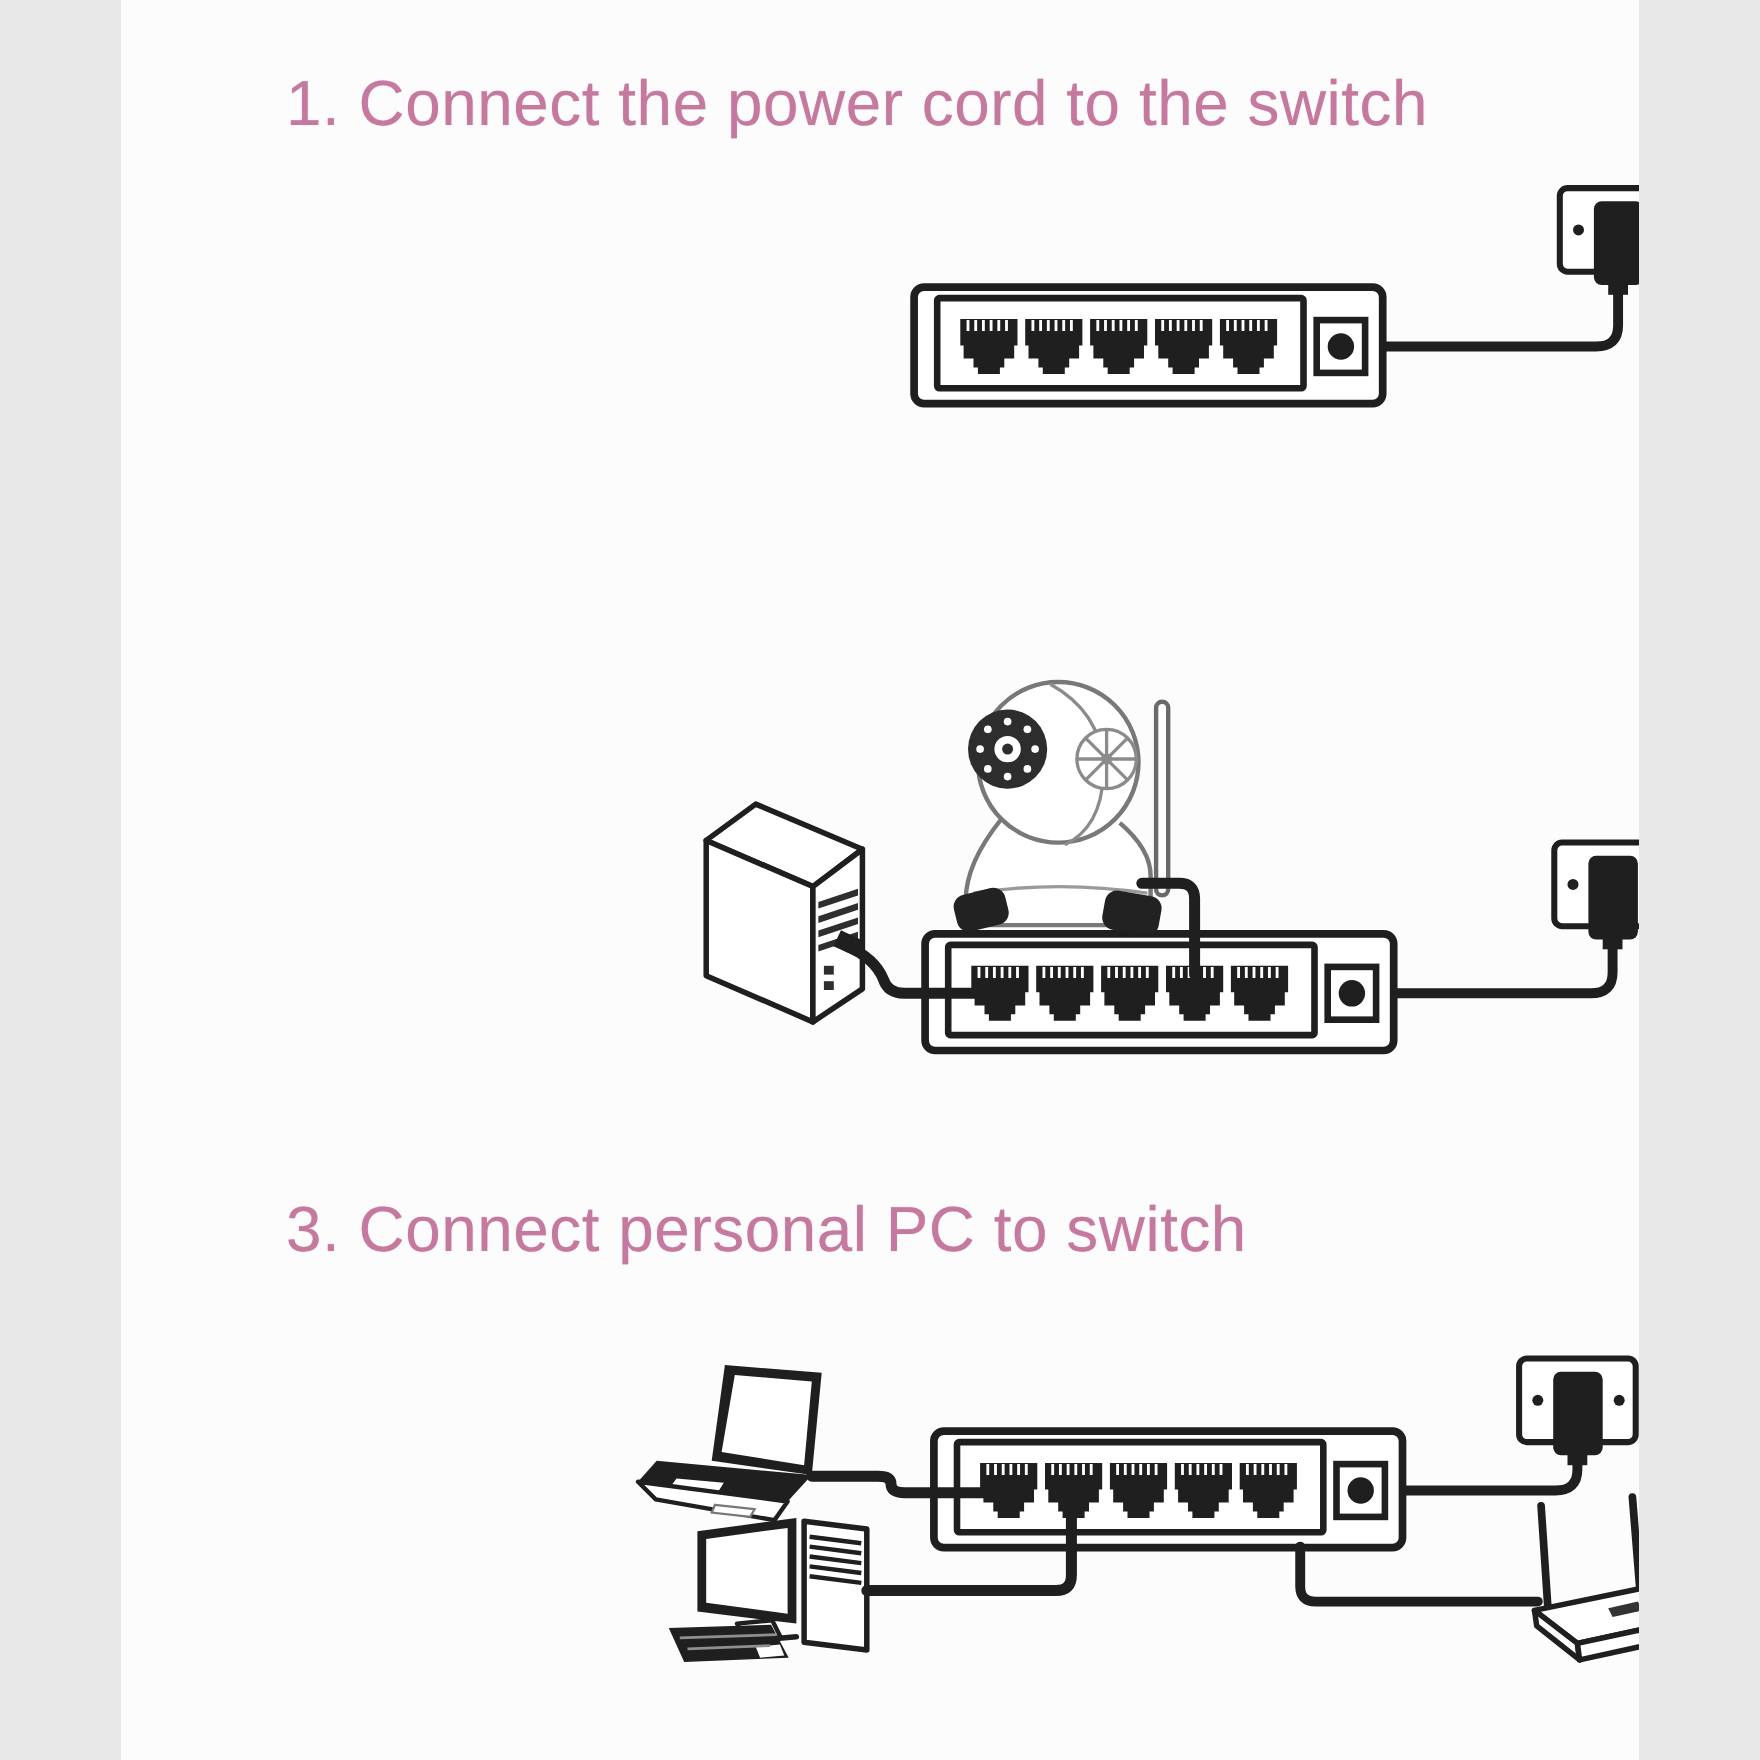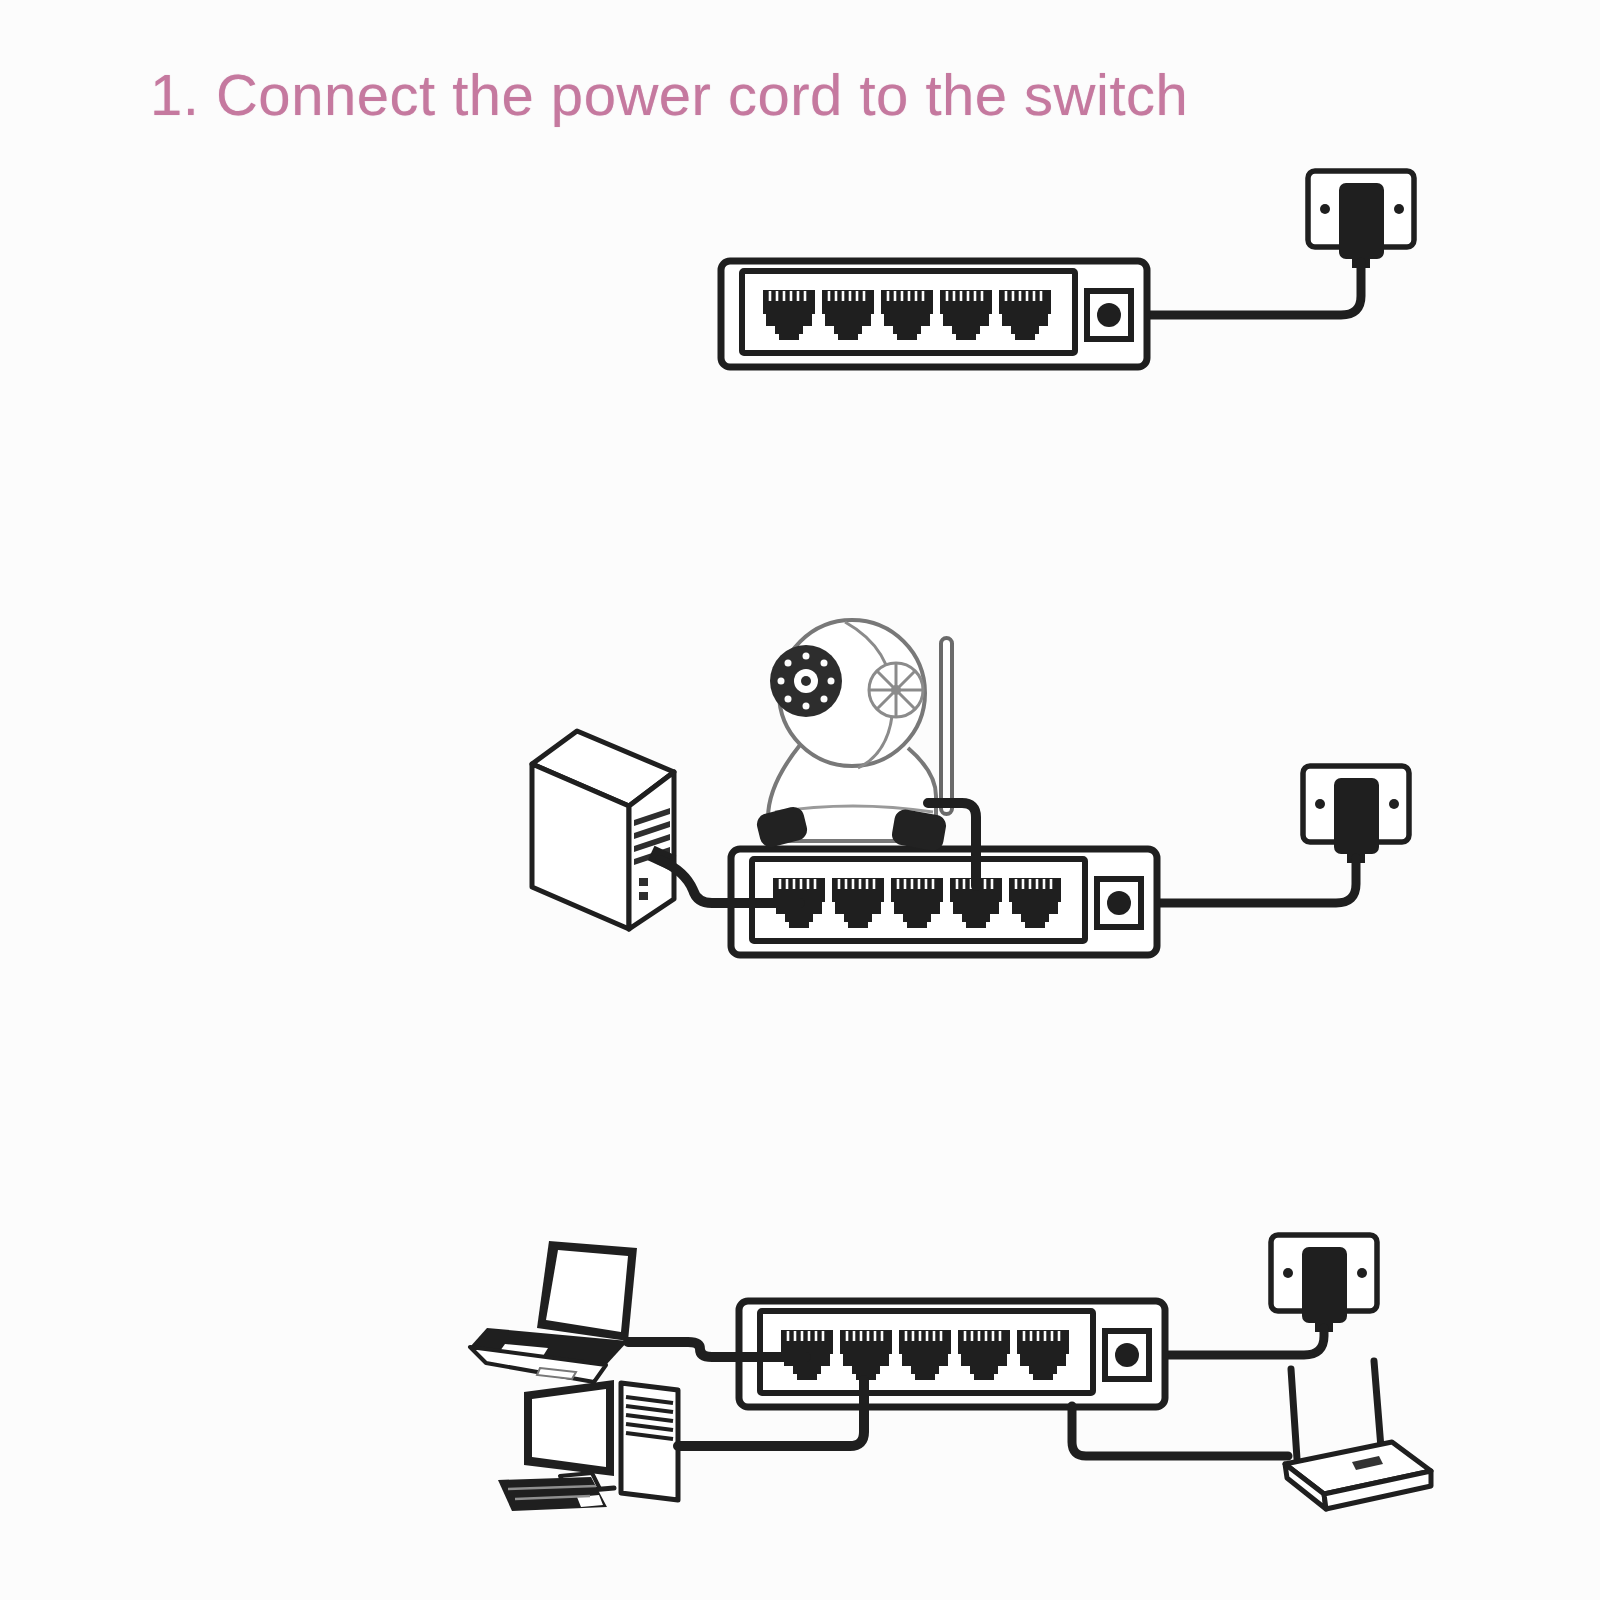--- a/index.html
+++ b/index.html
@@ -4,21 +4,21 @@
 <style>
   :root{
     --bg:#fcfcfc;
     --ink:#1f1f1f;
     --pink:#c5799f;
     --cam:#787878;
   }
   html,body{margin:0;padding:0;background:#e8e8e8;}
   .stage{
     position:relative;
-    width:1600px;height:1600px;
+    width:1380px;height:1600px;
     margin:0 auto;
     background:var(--bg);
     overflow:hidden;
     font-family:"Liberation Sans", sans-serif;
   }
   .step-heading{
     position:absolute;
     left:150px;
     font-size:58px;
     line-height:1.1;
@@ -35,20 +35,21 @@
   .cable{fill:none;stroke:var(--ink);stroke-width:10;stroke-linecap:round;stroke-linejoin:round;}
   .cord{fill:none;stroke:var(--ink);stroke-width:9;stroke-linecap:round;stroke-linejoin:round;}
   .camln{stroke:var(--cam);}
 </style>
 </head>
 <body>
 
 <div class="stage">
 
   <div class="step-heading" id="h1">1. Connect the power cord to the switch</div>
+  <div class="step-heading" id="h3">3. Connect personal PC to switch</div>
 
   <svg class="diagram" viewBox="0 0 1600 1600">
     <defs>
 
       <g id="rj45">
         <polygon fill="#1f1f1f" points="0,0 52,0 52,24 49,24 49,36 40,36 40,44 36,44 36,50 16,50 16,44 12,44 12,36 3,36 3,24 0,24"></polygon>
         <path d="M7,1V11 M14,1V11 M21,1V11 M28,1V11 M35,1V11 M42,1V11" stroke="#fcfcfc" stroke-width="2.6"></path>
       </g>
 
       <g id="switch5">

